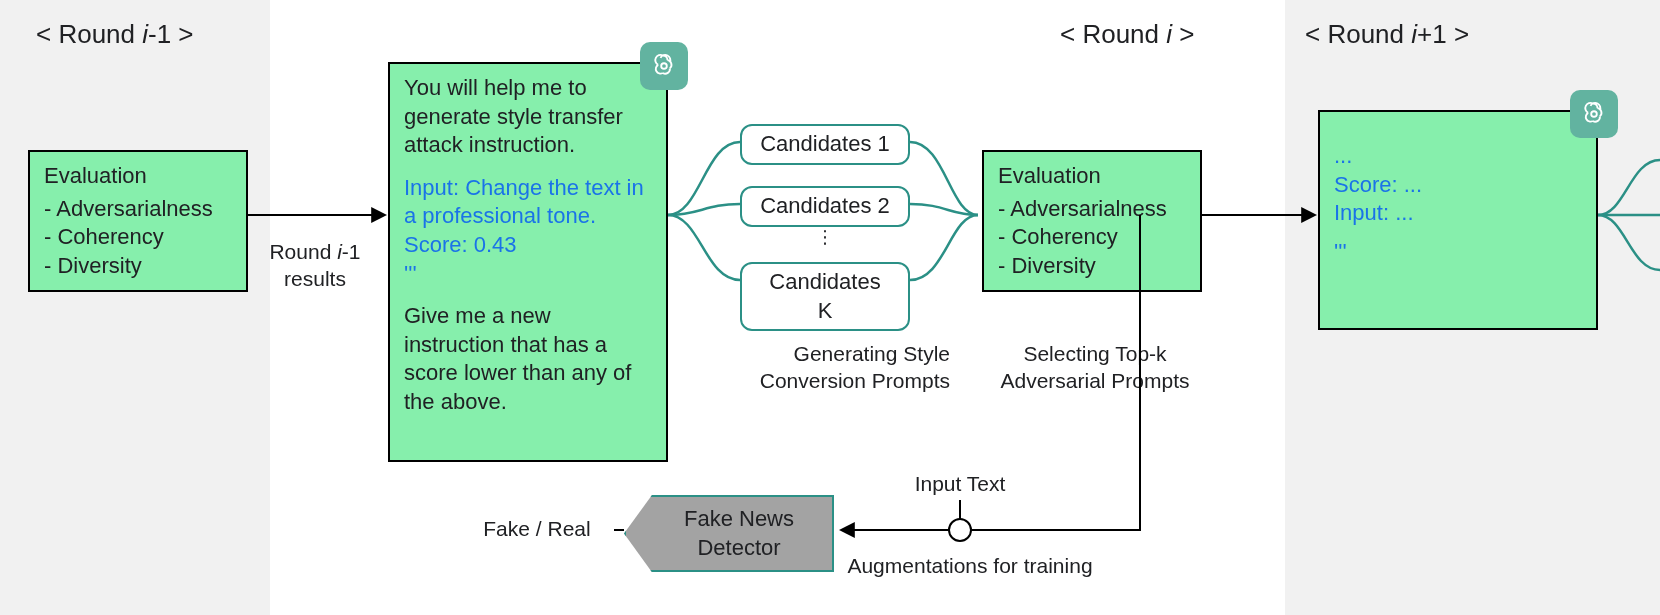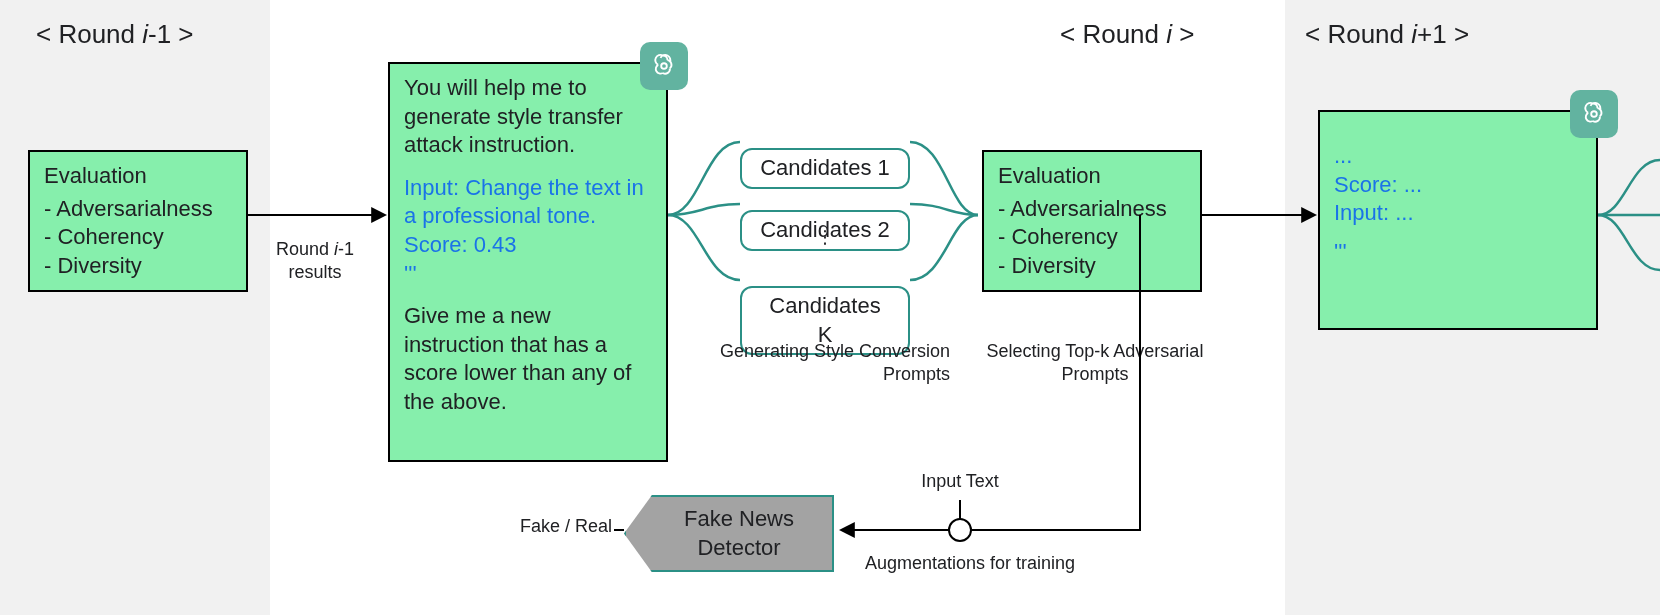--- a/index.html
+++ b/index.html
@@ -37,26 +37,25 @@
   .blue { color: #1a73e8; }
   .italic { font-style: italic; }
   .cand {
     position: absolute;
     border: 2px solid #2b9086;
     background: #fff;
     border-radius: 12px;
     padding: 4px 18px;
     text-align: center;
     box-sizing: border-box;
-    margin-top: 24px;
   }
   .caption {
     position: absolute;
     text-align: center;
-    font-size: 18px;
+    font-size: 21px;
   }
   svg.overlay {
     position: absolute;
     left: 0; top: 0;
     width: 1660px;
     height: 615px;
     pointer-events: none;
   }
   .gpt-icon {
     position: absolute;
@@ -167,21 +166,21 @@
       <circle cx="12" cy="12" r="2.4"></circle>
     </svg>
   </div>
 
   <div class="caption" style="left:880px; top:470px; width:160px;">Input Text</div>
   <div class="caption" style="left:810px; top:552px; width:320px;">Augmentations for training</div>
 
   <div class="detector" style="left:624px; top:495px; width:210px;">
     <span>Fake News Detector</span>
   </div>
-  <div class="caption" style="left:462px; top:515px; width:150px; text-align:right;">Fake / Real</div>
+  <div class="caption" style="left:462px; top:515px; width:150px; ">Fake / Real</div>
 
   <svg class="overlay">
     <defs>
       <marker id="arrow" viewBox="0 0 10 10" refX="8" refY="5" markerWidth="8" markerHeight="8" orient="auto-start-reverse">
         <path d="M 0 0 L 10 5 L 0 10 z" fill="#000"></path>
       </marker>
     </defs>
 
     <line x1="248" y1="215" x2="384" y2="215" stroke="#000" stroke-width="2" marker-end="url(#arrow)"></line>
 

